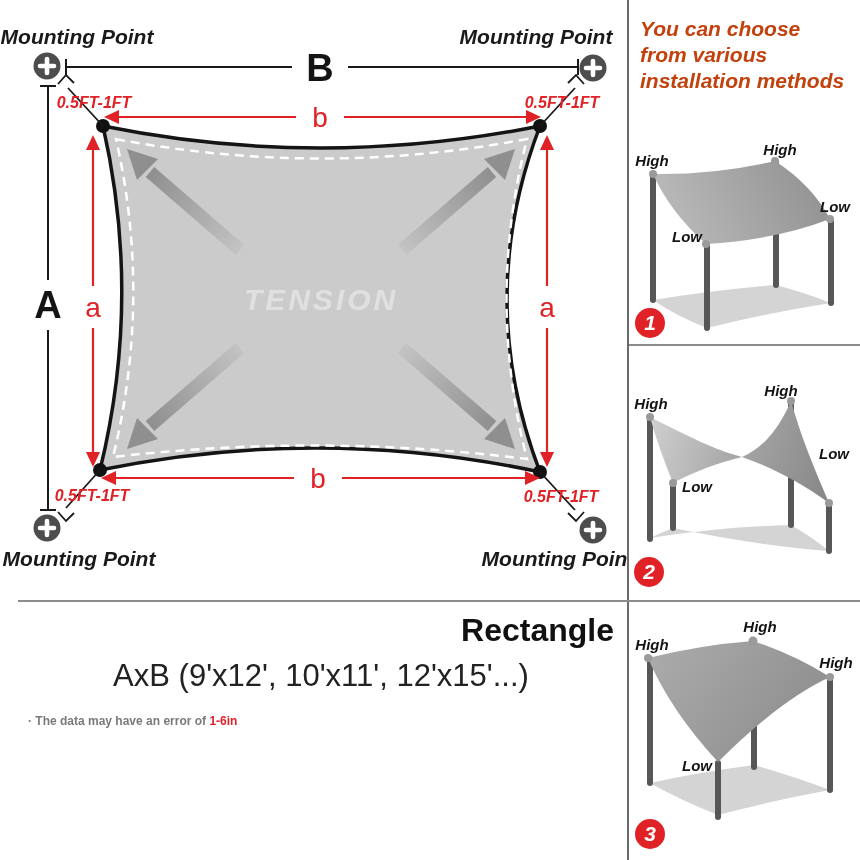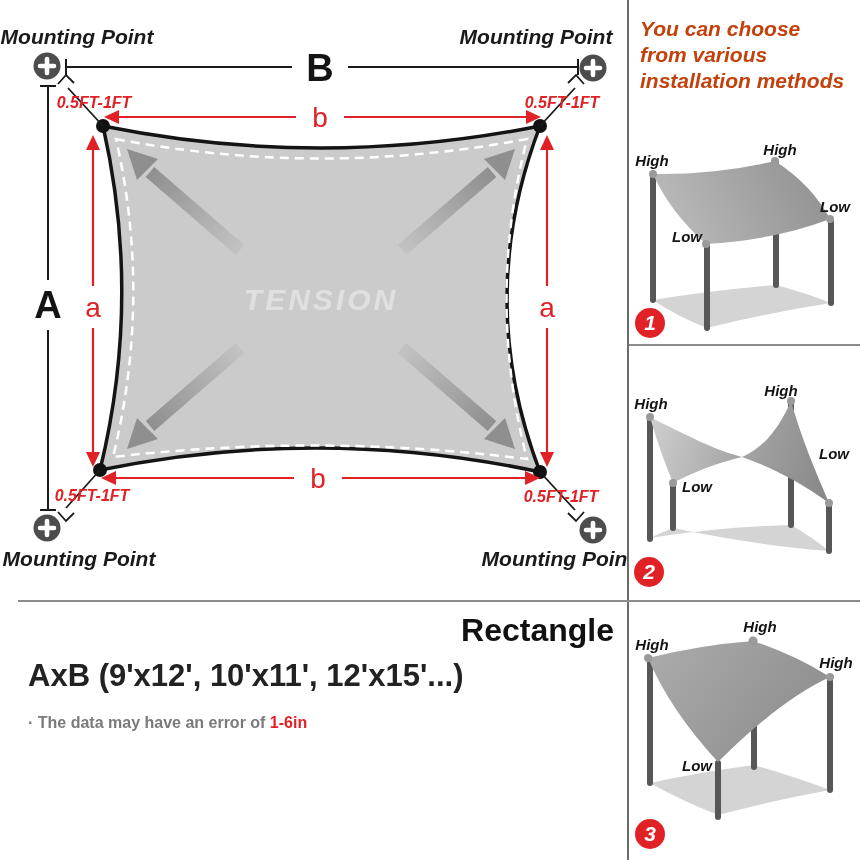--- a/index.html
+++ b/index.html
@@ -16,23 +16,23 @@
   .offsetLbl{font-size:16px;font-weight:bold;font-style:italic;fill:#e02125;}
   .tension{font-size:30px;font-weight:bold;font-style:italic;fill:#e0e0e0;letter-spacing:3px;}
   .hl{font-size:15px;font-weight:bold;font-style:italic;fill:#141414;}
   .badgeNum{font-size:21px;font-weight:bold;font-style:italic;fill:#ffffff;text-anchor:middle;}
   .rp-header{position:absolute;left:640px;top:16px;width:205px;color:#c2410c;
              font-size:21px;font-weight:bold;font-style:italic;line-height:1.24;}
   .right-svg{position:absolute;left:628px;top:0;width:232px;height:860px;}
   .main-svg{position:absolute;left:0;top:0;width:628px;height:602px;}
   .specs{position:absolute;left:28px;top:612px;width:586px;color:#1c1c1c;}
   .specs h2{margin:0;font-size:32px;font-weight:bold;color:#111;text-align:right;}
-  .specs .line{margin-top:9px;font-size:31px;font-weight:bold;color:#222;}
+  .specs .line{margin-top:9px;font-size:31px;font-weight:normal;color:#222;text-align:center;}
   .red{color:#e02125;}
-  .note{margin-top:20px;font-size:16px;font-weight:bold;color:#7a7a7a;}
+  .note{margin-top:20px;font-size:12px;font-weight:bold;color:#7a7a7a;}
 </style>
 </head>
 <body>
 
 <div class="canvas">
 
   <svg class="main-svg" viewBox="0 0 628 602">
     <defs>
       <linearGradient id="arr-tl" gradientUnits="userSpaceOnUse" x1="150" y1="172" x2="240" y2="250">
         <stop offset="0" stop-color="#8f8f8f"></stop>

